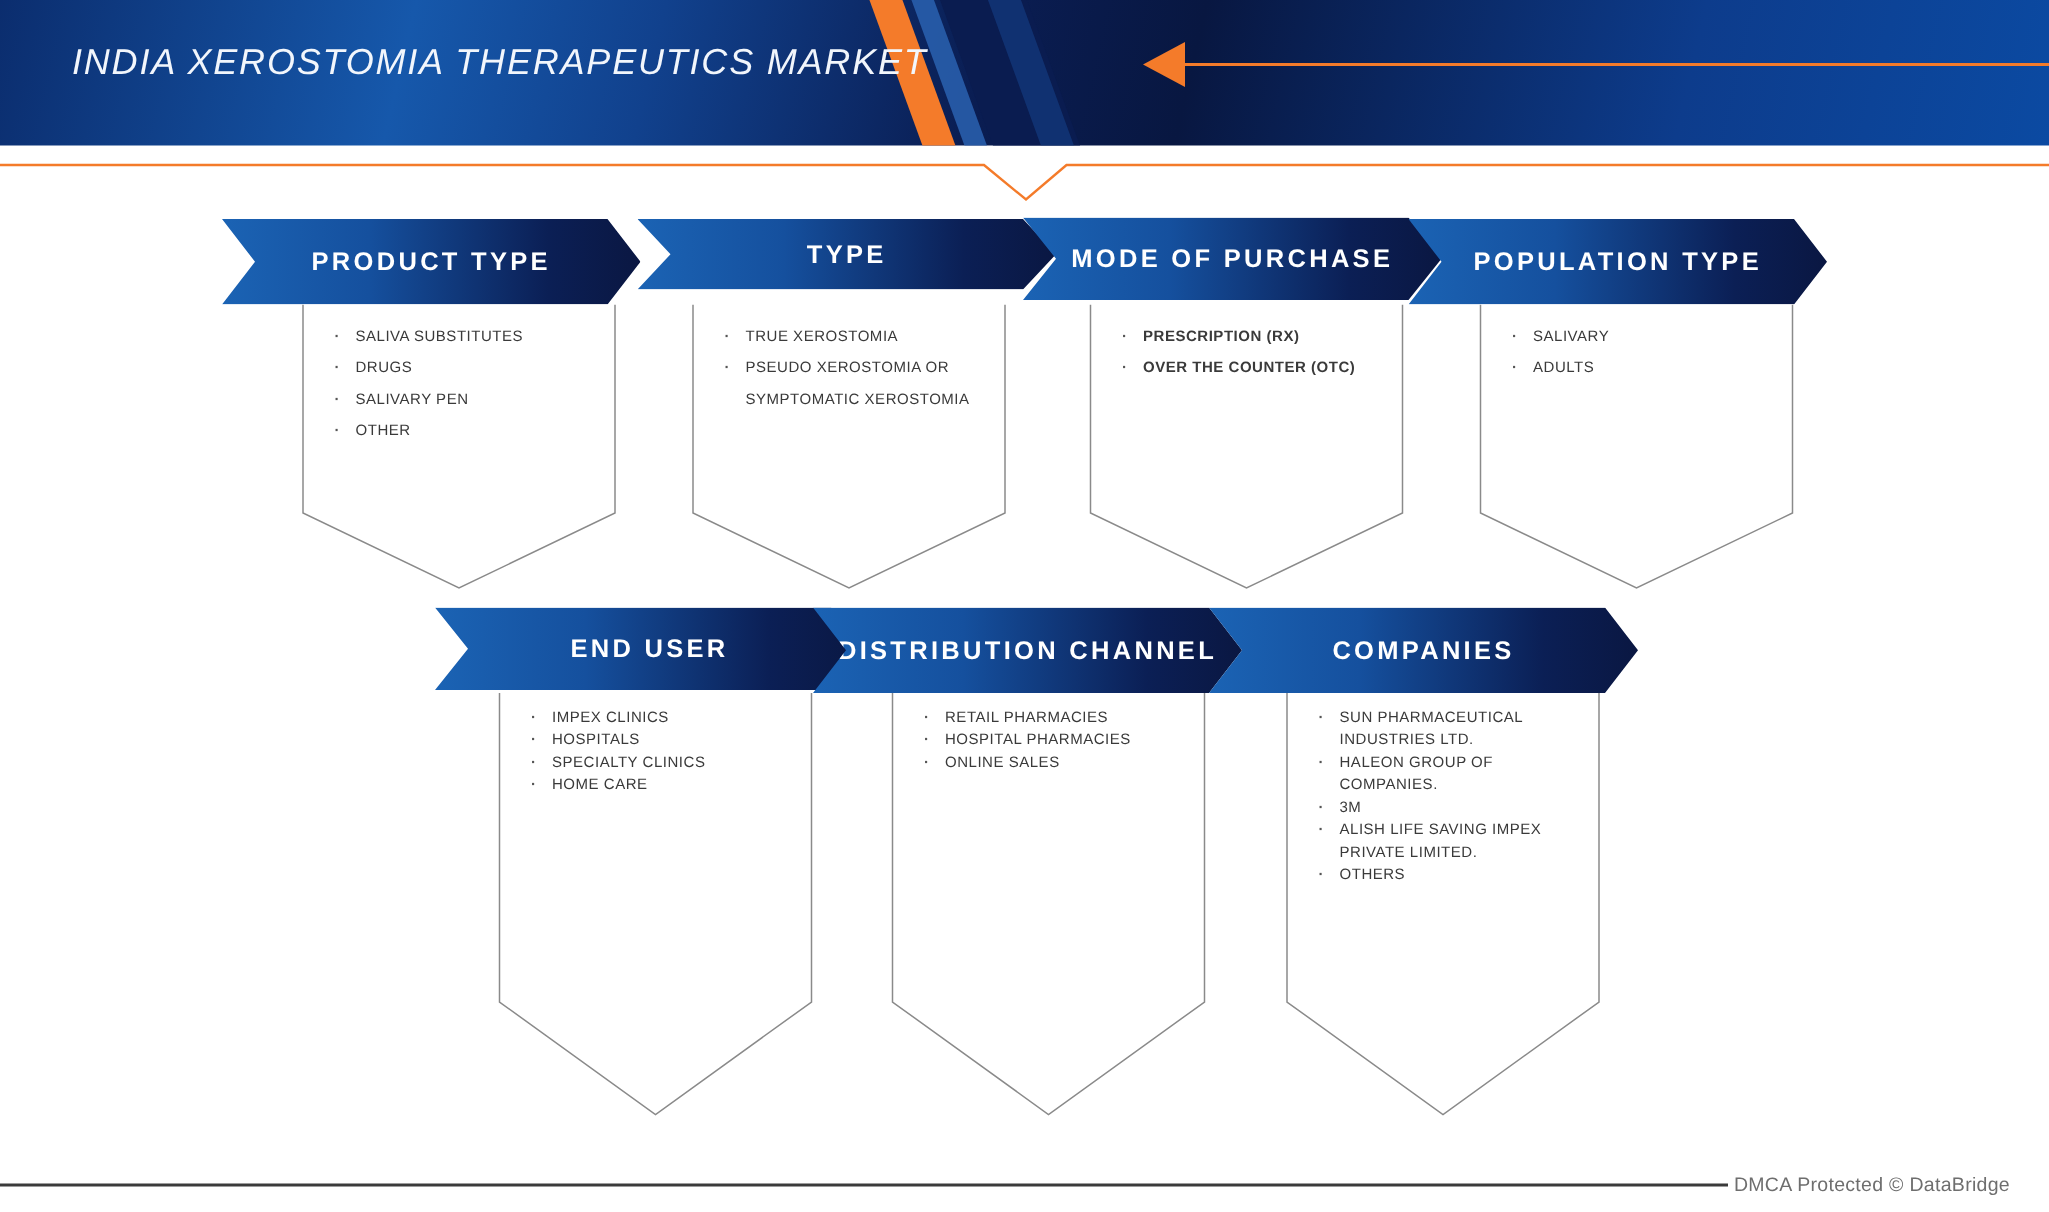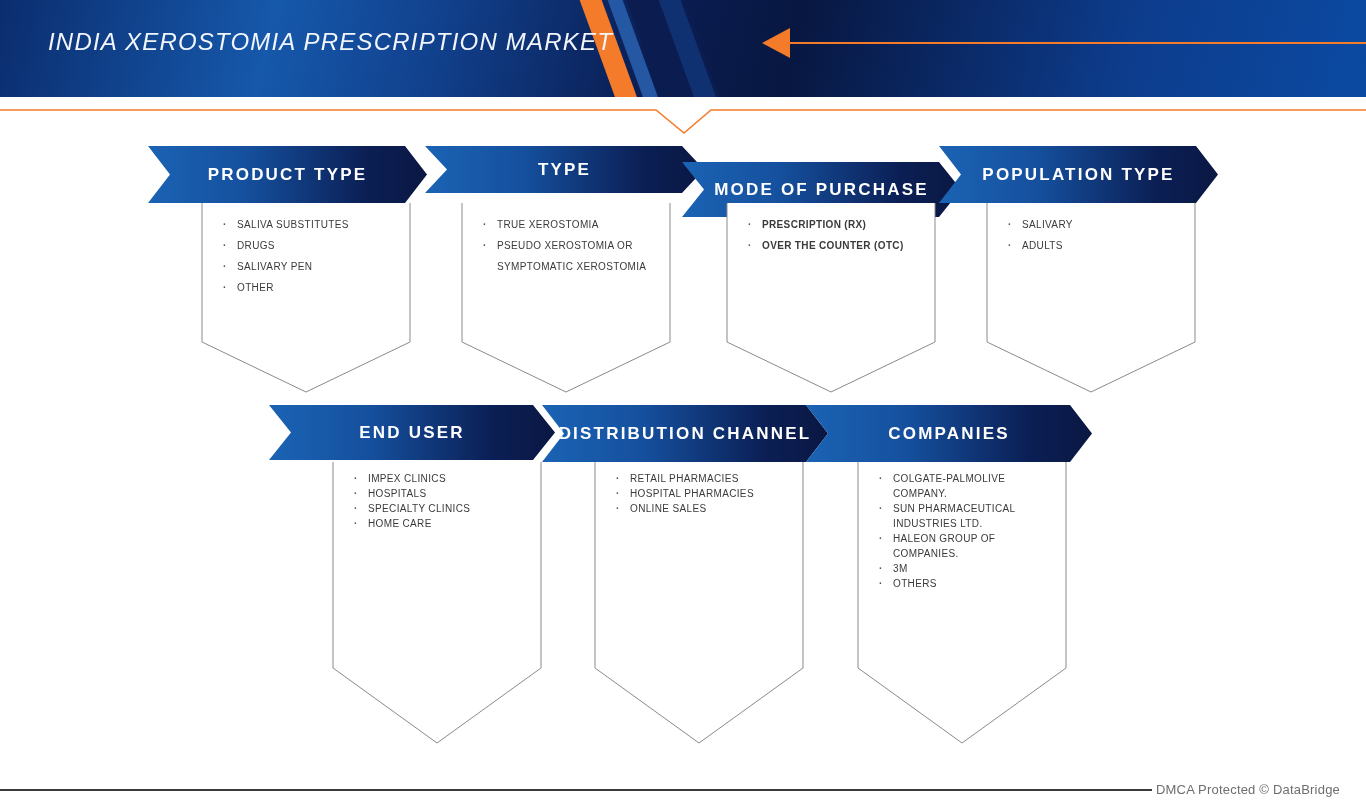--- a/index.html
+++ b/index.html
@@ -60,21 +60,21 @@
 </head>
 <body>
 
 <div id="stage">
 
   <div id="banner">
     <div class="stripe" id="stripe-orange"></div>
     <div class="stripe" id="stripe-light"></div>
     <div class="stripe" id="stripe-dark"></div>
     <div class="stripe" id="stripe-faint"></div>
-    <div id="banner-title">INDIA XEROSTOMIA PRESCRIPTION MARKET</div>
+    <div id="banner-title">INDIA XEROSTOMIA THERAPEUTICS MARKET</div>
     <div id="banner-arrow"></div>
     <div id="banner-line"></div>
   </div>
 
   <svg id="divider" width="1366" height="28" viewBox="0 0 1366 28">
     <polyline points="0,2 656,2 684,25 711,2 1366,2" fill="none" stroke="#f47b2a" stroke-width="1.6"></polyline>
   </svg>
 
   <div id="segments">
       <div class="arrow-header" style="left: 148px; top: 146px; width: 279px; height: 57px;">
@@ -92,41 +92,41 @@
       <div class="arrow-header" style="left: 425px; top: 146px; width: 279px; height: 47px;">
         <span class="arrow-label">TYPE</span>
       </div>
       <svg class="pentagon" width="210" height="191" style="left: 461px; top: 203px;">
         <path d="M1 0 L1 139 L105 189 L209 139 L209 0" fill="#ffffff" stroke="#8a8a8a" stroke-width="1"></path>
       </svg>
       <ul class="seg-list" style="left: 482px; top: 214px; width: 174px; line-height: 21px;">
         <li>TRUE XEROSTOMIA</li>
         <li>PSEUDO XEROSTOMIA OR SYMPTOMATIC XEROSTOMIA</li>
       </ul>
-      <div class="arrow-header" style="left: 682px; top: 162px; width: 279px; height: 55px;">
+      <div class="arrow-header" style="left: 682px; top: 145px; width: 279px; height: 55px;">
         <span class="arrow-label">MODE OF PURCHASE</span>
       </div>
       <svg class="pentagon" width="210" height="191" style="left: 726px; top: 203px;">
         <path d="M1 0 L1 139 L105 189 L209 139 L209 0" fill="#ffffff" stroke="#8a8a8a" stroke-width="1"></path>
       </svg>
       <ul class="seg-list" style="left: 747px; top: 214px; width: 174px; line-height: 21px; font-weight: bold;">
         <li>PRESCRIPTION (RX)</li>
         <li>OVER THE COUNTER (OTC)</li>
       </ul>
       <div class="arrow-header" style="left: 939px; top: 146px; width: 279px; height: 57px;">
         <span class="arrow-label">POPULATION TYPE</span>
       </div>
       <svg class="pentagon" width="210" height="191" style="left: 986px; top: 203px;">
         <path d="M1 0 L1 139 L105 189 L209 139 L209 0" fill="#ffffff" stroke="#8a8a8a" stroke-width="1"></path>
       </svg>
       <ul class="seg-list" style="left: 1007px; top: 214px; width: 174px; line-height: 21px;">
         <li>SALIVARY</li>
         <li>ADULTS</li>
       </ul>
-      <div class="arrow-header" style="left: 269px; top: 405px; width: 286px; height: 55px; justify-content: center;">
+      <div class="arrow-header" style="left: 290px; top: 405px; width: 286px; height: 55px; justify-content: center;">
         <span class="arrow-label">END USER</span>
       </div>
       <svg class="pentagon" width="210" height="283" style="left: 332px; top: 462px;">
         <path d="M1 0 L1 206 L105 281 L209 206 L209 0" fill="#ffffff" stroke="#8a8a8a" stroke-width="1"></path>
       </svg>
       <ul class="seg-list" style="left: 353px; top: 471px; width: 174px; line-height: 15px;">
         <li>IMPEX CLINICS</li>
         <li>HOSPITALS</li>
         <li>SPECIALTY CLINICS</li>
         <li>HOME CARE</li>
@@ -142,24 +142,24 @@
         <li>HOSPITAL PHARMACIES</li>
         <li>ONLINE SALES</li>
       </ul>
       <div class="arrow-header" style="left: 806px; top: 405px; width: 286px; height: 57px;">
         <span class="arrow-label">COMPANIES</span>
       </div>
       <svg class="pentagon" width="210" height="283" style="left: 857px; top: 462px;">
         <path d="M1 0 L1 206 L105 281 L209 206 L209 0" fill="#ffffff" stroke="#8a8a8a" stroke-width="1"></path>
       </svg>
       <ul class="seg-list" style="left: 878px; top: 471px; width: 174px; line-height: 15px;">
-        <li>COLGATE-PALMOLIVE COMPANY.</li>
         <li>SUN PHARMACEUTICAL INDUSTRIES LTD.</li>
         <li>HALEON GROUP OF COMPANIES.</li>
         <li>3M</li>
+        <li>ALISH LIFE SAVING IMPEX PRIVATE LIMITED.</li>
         <li>OTHERS</li>
       </ul>
     </div>
 
   <div id="footer-line"></div>
   <div id="footer-text">DMCA Protected © DataBridge</div>
 
 </div>
 
 </body></html>

